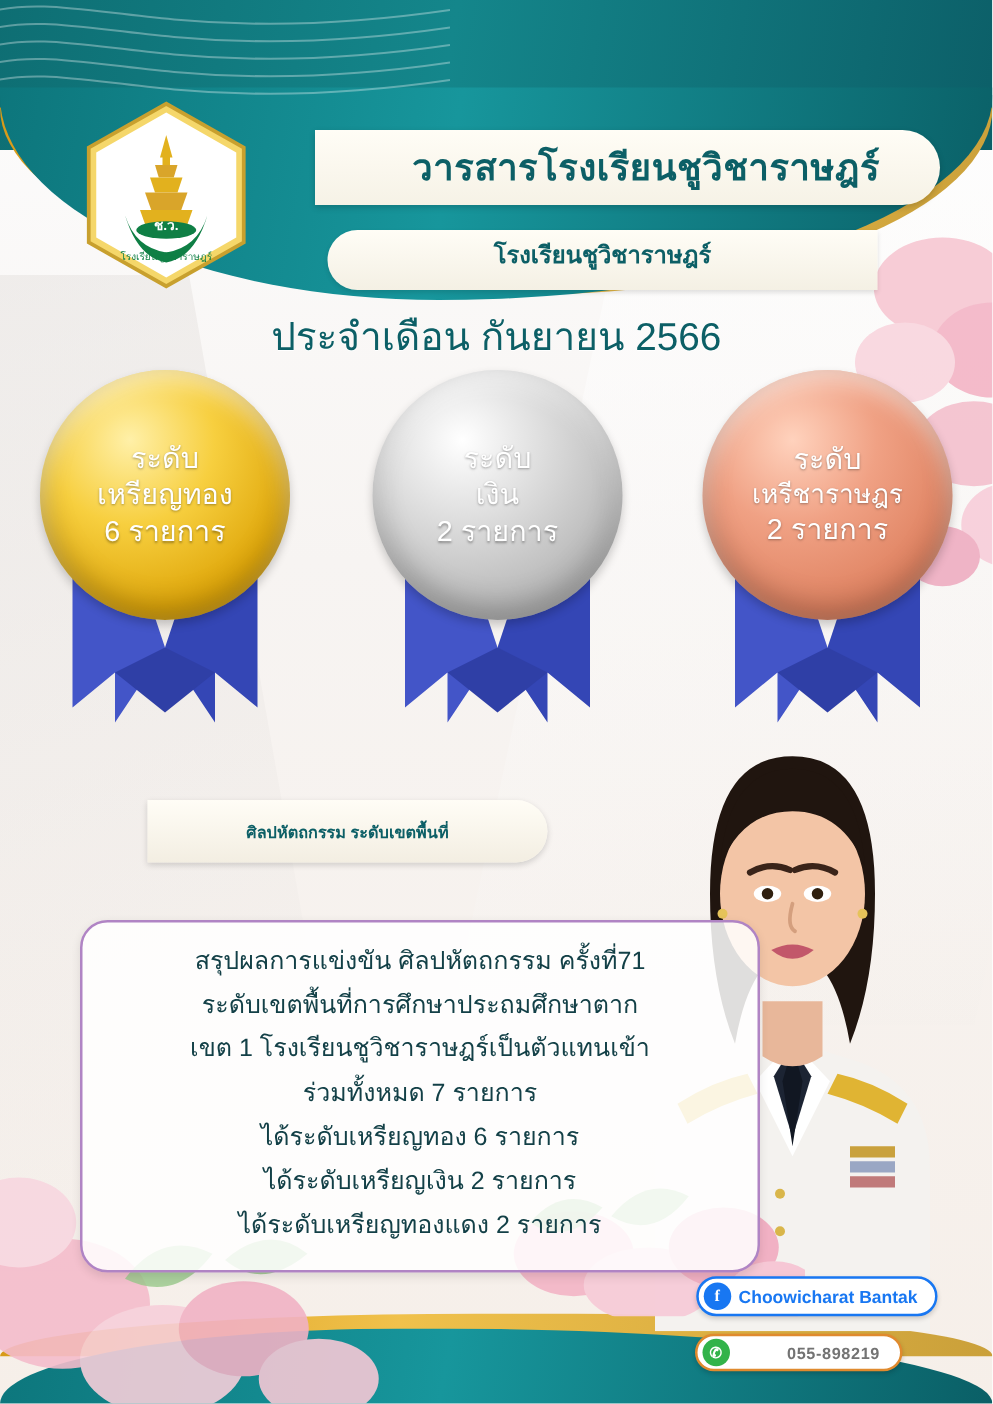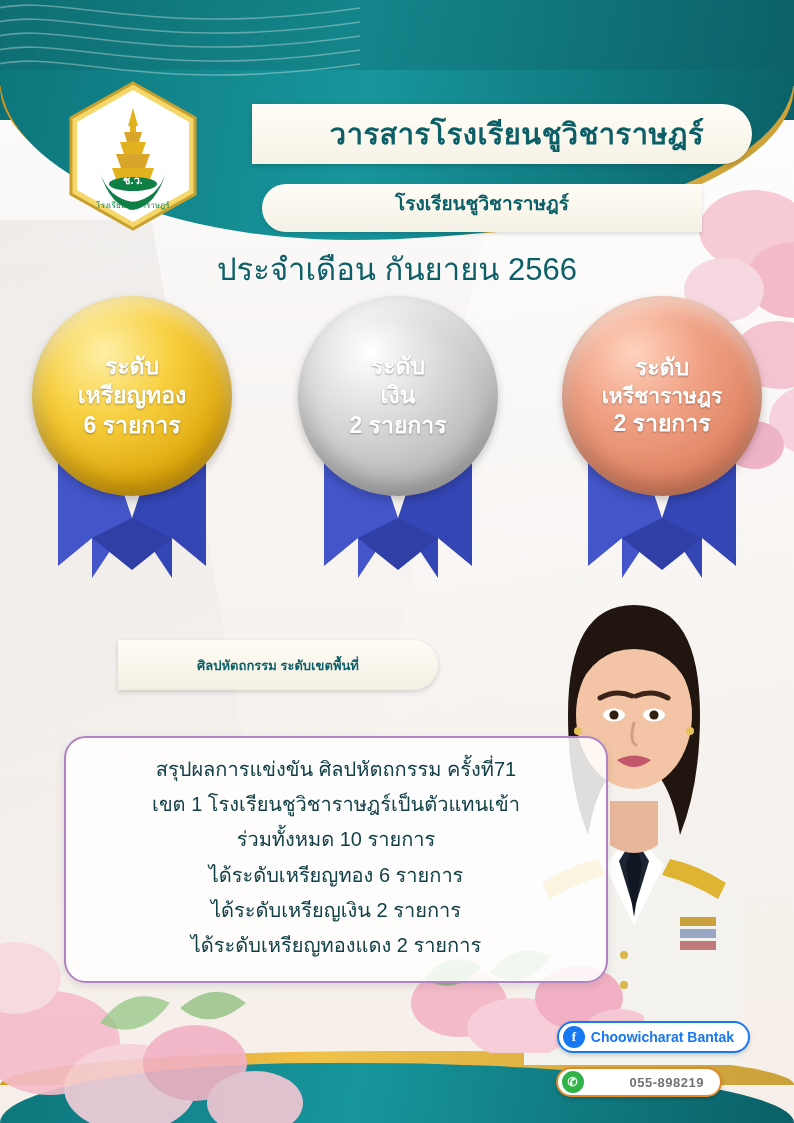--- a/index.html
+++ b/index.html
@@ -183,21 +183,21 @@
     border-radius: 50%;
     display: flex;
     flex-direction: column;
     align-items: center;
     justify-content: center;
     box-shadow: inset 0 -10px 22px rgba(0,0,0,.25), inset 0 10px 18px rgba(255,255,255,.55), 0 4px 8px rgba(0,0,0,.2);
     z-index: 2;
   }
   .medal .disc .t {
     font-size: 23px;
-    font-weight: bold;
+    font-weight: normal;
     line-height: 1.28;
     color: #ffffff;
     text-shadow: 0 1px 2px rgba(0,0,0,.35);
   }
   .medal.gold .disc {
     background: radial-gradient(circle at 36% 28%, #fff0a8 0%, #f7cf3f 35%, #e0a80c 70%, #c08b06 100%);
   }
   .medal.silver .disc {
     background: radial-gradient(circle at 36% 28%, #ffffff 0%, #dcdcdc 35%, #b9b9b9 70%, #a0a0a0 100%);
   }
@@ -472,22 +472,23 @@
 
       <path d="M133,195 q17,-9 34,0 q-17,14 -34,0z" fill="#c2576a"></path>
 
       <circle cx="94" cy="166" r="4" fill="#e6c35a"></circle>
       <circle cx="206" cy="166" r="4" fill="#e6c35a"></circle>
     </g>
   </svg>
 
   <div class="body-card">
     <p>สรุปผลการแข่งขัน ศิลปหัตถกรรม ครั้งที่71</p>
+    <p>ระดับเขตพื้นที่การศึกษาประถมศึกษาตาก</p>
     <p>เขต 1 โรงเรียนชูวิชาราษฎร์เป็นตัวแทนเข้า</p>
-    <p>ร่วมทั้งหมด 10 รายการ</p>
+    <p>ร่วมทั้งหมด 7 รายการ</p>
     <p>ได้ระดับเหรียญทอง 6 รายการ</p>
     <p>ได้ระดับเหรียญเงิน 2 รายการ</p>
     <p>ได้ระดับเหรียญทองแดง 2 รายการ</p>
   </div>
 
   <div class="chip chip-fb">
     <span class="circle-icon fb-ic">f</span>
     <span class="label">Choowicharat Bantak</span>
   </div>
 

